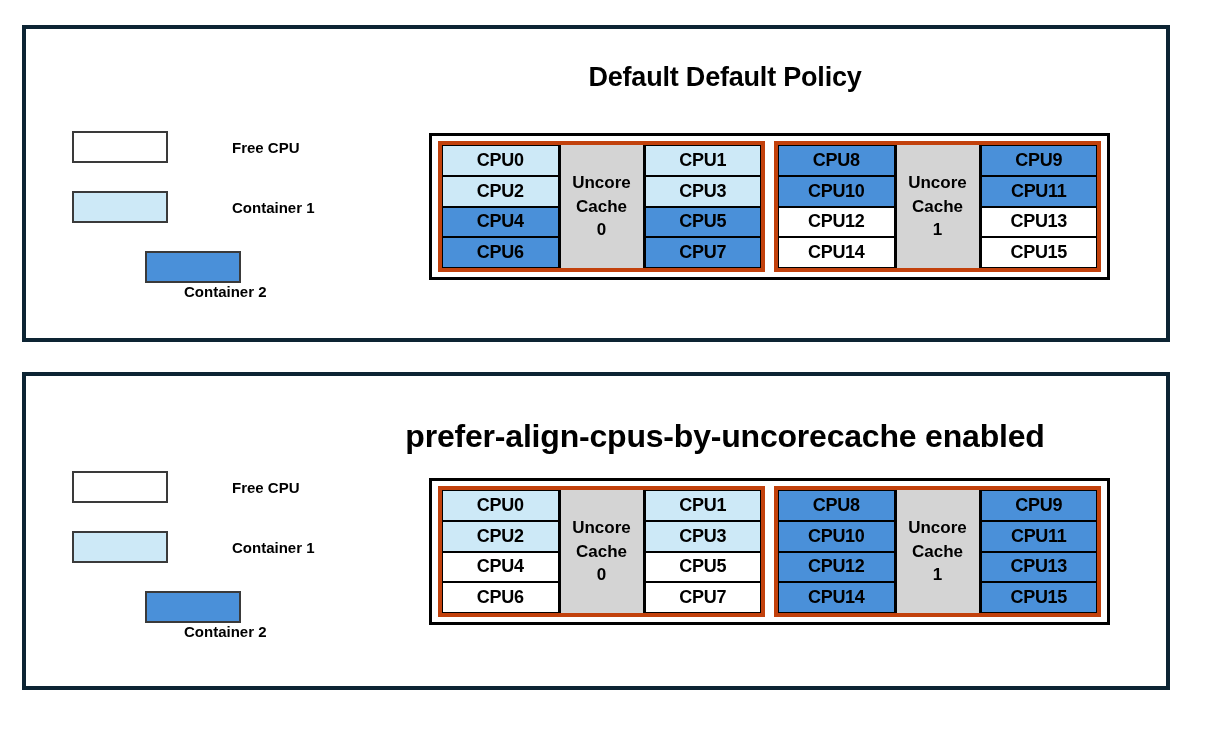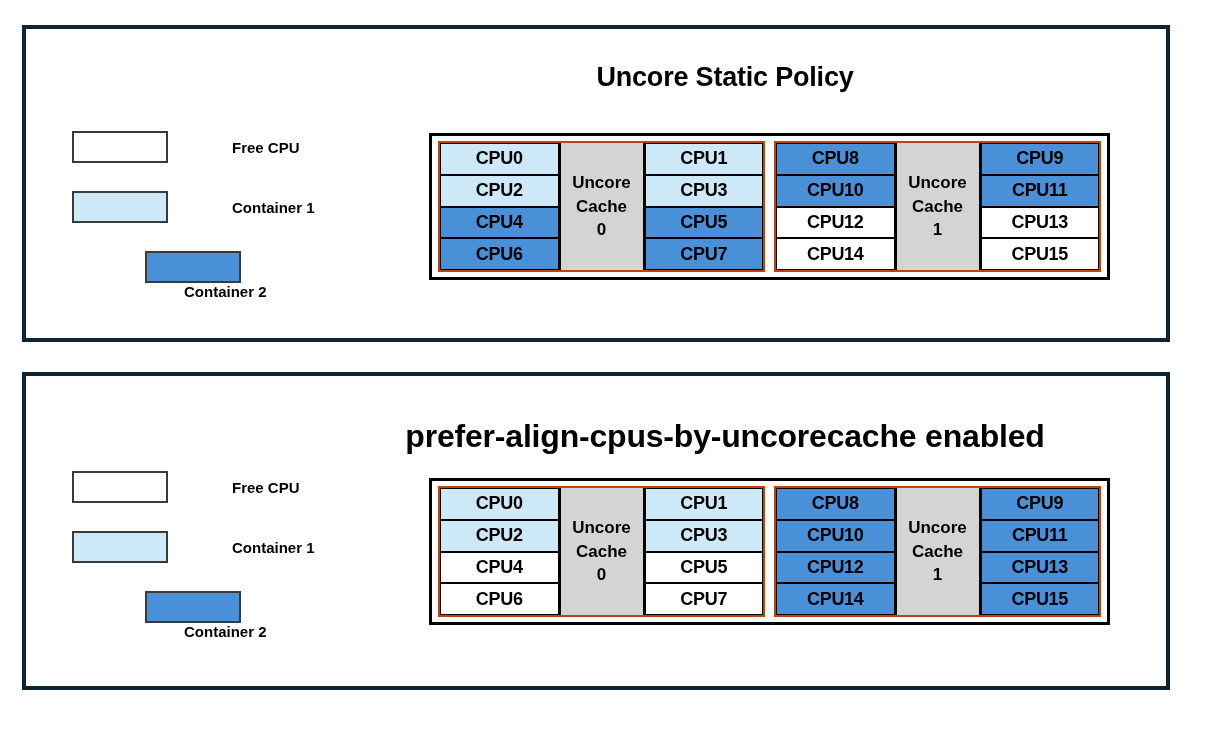--- a/index.html
+++ b/index.html
@@ -82,21 +82,21 @@
     align-items: stretch;
     padding: 5px 6px;
   }
   #grid-top    { left: 429px; top: 133px; width: 681px; height: 147px; }
   #grid-bottom { left: 429px; top: 478px; width: 681px; height: 147px; }
 
   .cache-group {
     display: flex;
     align-items: stretch;
     box-sizing: border-box;
-    border: 2px solid #c2410c;
+    border: 4px solid #c2410c;
     flex: 1 1 0;
   }
   .cache-group.first { margin-right: 9px; }
 
   .cpu-column {
     display: flex;
     flex-direction: column;
     flex: 1 1 0;
     min-width: 0;
   }
@@ -130,21 +130,21 @@
     line-height: 1.38;
     text-align: center;
   }
   .cache-block span { display: block; }
 </style>
 </head>
 <body>
 
 <div class="panel" id="panel-top"></div>
 
-<div class="diagram-title" id="title-top">Uncore Static Policy</div>
+<div class="diagram-title" id="title-top">Default Default Policy</div>
 
 <div class="legend" id="legend-top">
   <div class="legend-row">
     <div class="legend-swatch" style="background-color: rgb(255, 255, 255);"></div>
     <div class="legend-label">Free CPU</div>
   </div>
   <div class="legend-row">
     <div class="legend-swatch" style="background-color: rgb(205, 233, 247);"></div>
     <div class="legend-label">Container 1</div>
   </div>

